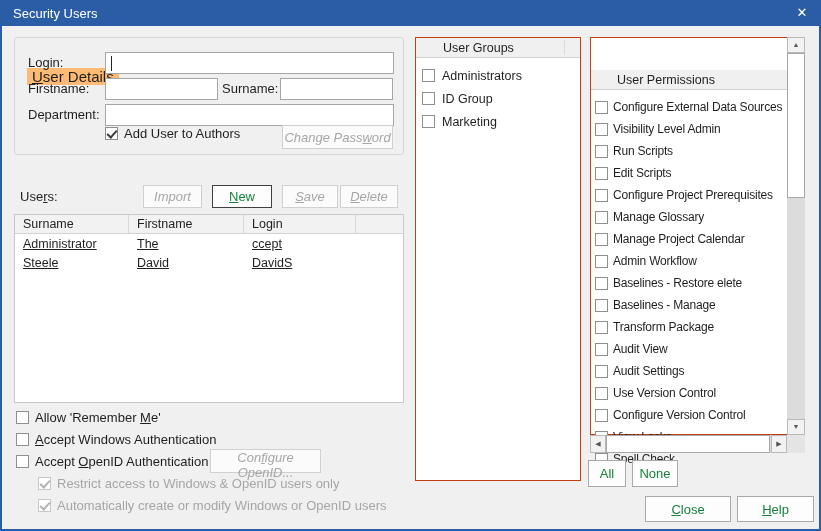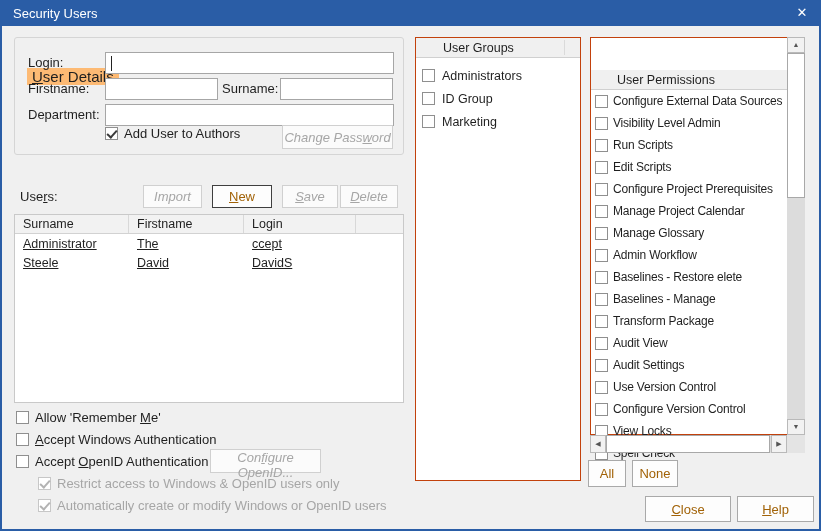--- a/index.html
+++ b/index.html
@@ -17,21 +17,21 @@
 
   .groupbox{position:absolute;left:12px;top:11px;width:390px;height:118px;
     border:1px solid #d5d5d5;border-radius:3px;box-sizing:border-box;}
   .gb-legend{position:absolute;left:12px;top:-9px;background:#fdba74;padding:0 5px;font-size:15px;margin-top:39px;}
 
   .tinput{position:absolute;background:#ffffff;border:1px solid #a6a6a6;box-sizing:border-box;
     height:22px;font-family:inherit;font-size:13px;padding:2px 4px;color:#1f1f1f;outline:none;}
   .caret{position:absolute;left:5px;top:3px;width:1px;height:15px;background:#222;}
 
   .btn{position:absolute;background:#fdfdfd;border:1px solid #a9a9a9;box-sizing:border-box;
-    font-family:inherit;font-size:13px;color:#a16207;text-align:center;padding:0;cursor:pointer;}
+    font-family:inherit;font-size:13px;color:#15803d;text-align:center;padding:0;cursor:pointer;}
   .btn.default{border:1px solid #3f3f3f;}
   .btn.disabled{color:#a6a6a6;border-color:#d0d0d0;background:#fbfbfb;cursor:default;font-style:italic;}
 
   .cb{display:inline-block;width:13px;height:13px;background:#fff;border:1px solid #8f8f8f;
     box-sizing:border-box;position:relative;flex:0 0 13px;}
   .cb.checked::after{content:"";position:absolute;left:3px;top:0px;width:4px;height:8px;
     border-right:2px solid #3a3a3a;border-bottom:2px solid #3a3a3a;transform:rotate(42deg);}
   .cb.dis{border-color:#c7c7c7;}
   .cb.dis.checked::after{border-color:#b3b3b3;}
   .cbrow{position:absolute;display:flex;align-items:center;gap:6px;font-size:13px;white-space:nowrap;}
@@ -163,21 +163,21 @@
           <span>Marketing</span>
         </div>
       </div>
     </div>
 
     <div class="abs" style="left:588px;top:11px;width:216px;height:416px;">
       <div class="panel" style="left:0;top:0;width:198px;height:398px;">
         <div class="panel-header" style="padding-left:26px;margin-top:32px;">
           <span>User Permissions</span>
         </div>
-        <div class="list-col" style="padding-top:0;">
+        <div class="list-col" style="padding-top:6px;">
           <div class="perm-row">
               <span class="cb"></span>
               <span>Configure External Data Sources</span>
             </div>
           <div class="perm-row">
               <span class="cb"></span>
               <span>Visibility Level Admin</span>
             </div>
           <div class="perm-row">
               <span class="cb"></span>
@@ -186,25 +186,25 @@
           <div class="perm-row">
               <span class="cb"></span>
               <span>Edit Scripts</span>
             </div>
           <div class="perm-row">
               <span class="cb"></span>
               <span>Configure Project Prerequisites</span>
             </div>
           <div class="perm-row">
               <span class="cb"></span>
+              <span>Manage Glossary</span>
+            </div>
+          <div class="perm-row">
+              <span class="cb"></span>
               <span>Manage Project Calendar</span>
-            </div>
-          <div class="perm-row">
-              <span class="cb"></span>
-              <span>Manage Glossary</span>
             </div>
           <div class="perm-row">
               <span class="cb"></span>
               <span>Admin Workflow</span>
             </div>
           <div class="perm-row">
               <span class="cb"></span>
               <span>Baselines - Restore elete</span>
             </div>
           <div class="perm-row">

